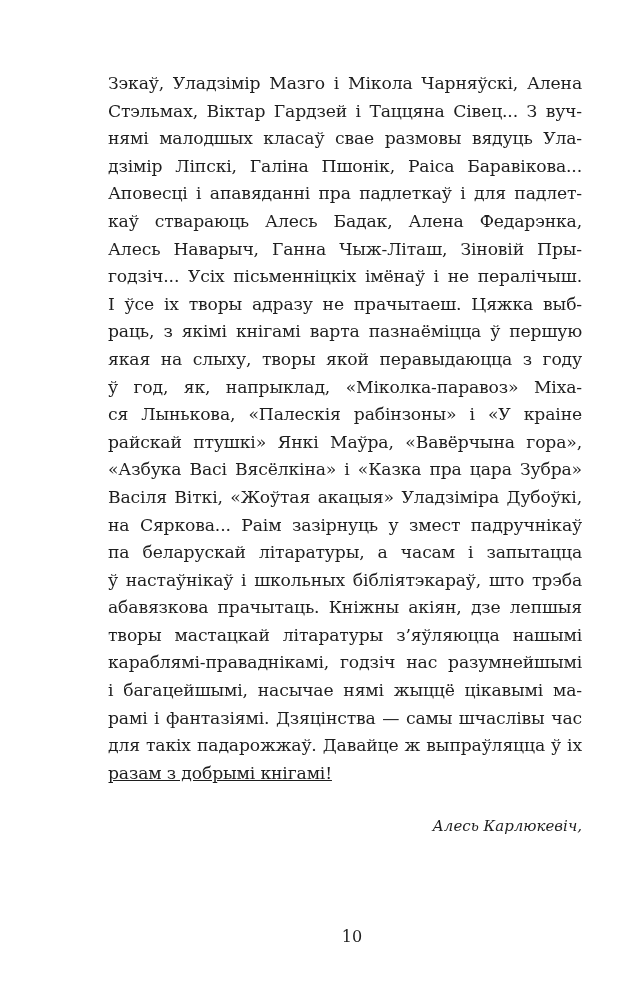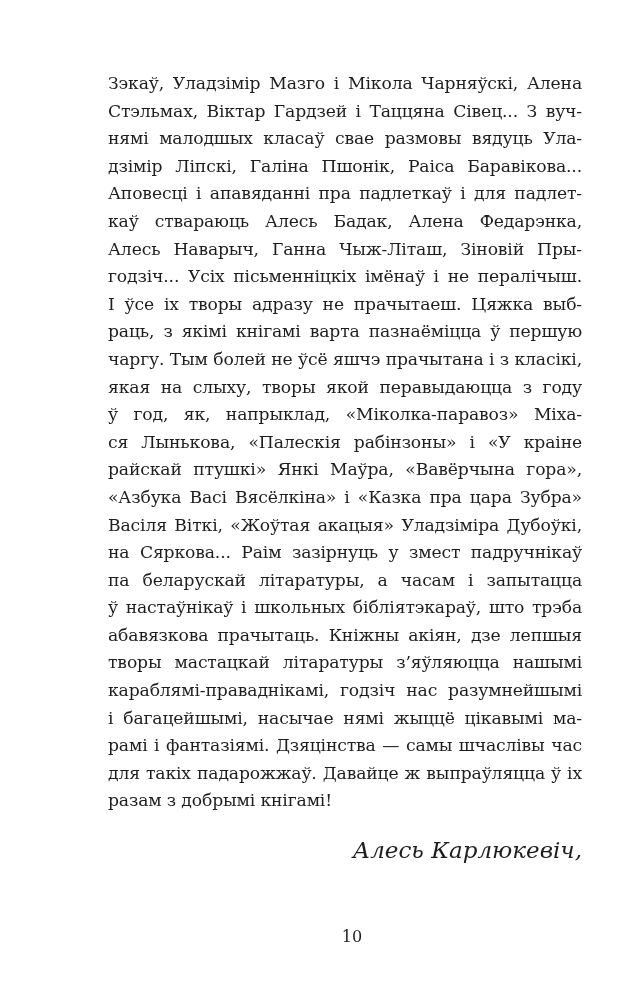--- a/index.html
+++ b/index.html
@@ -20,27 +20,27 @@
   .line {
     display: block;
     height: 27.6px;
     line-height: 27.6px;
     font-size: 17.2px;
     text-align: justify;
     text-align-last: justify;
     white-space: nowrap;
     letter-spacing: -0.15px;
   }
-  .line.last { text-align-last: left; }
+  .line.last { text-align-last: left; text-decoration: underline; }
   .signature {
     position: absolute;
-    right: 58px; top: 836px;
+    right: 58px; top: 812px;
     text-align: right;
     font-style: italic;
-    font-size: 23px;
+    font-size: 15px;
     line-height: 28px;
   }
   .page-number {
     position: absolute;
     left: 0; width: 624px;
     top: 927px;
     text-align: center;
     font-size: 16px;
     padding-left: 24px;
   }
@@ -53,21 +53,20 @@
     <span class="line">Зэкаў, Уладзімір Мазго і Мікола Чарняўскі, Алена</span>
     <span class="line">Стэльмах, Віктар Гардзей і Таццяна Сівец... З вуч-</span>
     <span class="line">нямі малодшых класаў свае размовы вядуць Ула-</span>
     <span class="line">дзімір Ліпскі, Галіна Пшонік, Раіса Баравікова...</span>
     <span class="line">Аповесці і апавяданні пра падлеткаў і для падлет-</span>
     <span class="line">каў ствараюць Алесь Бадак, Алена Федарэнка,</span>
     <span class="line">Алесь Наварыч, Ганна Чыж-Літаш, Зіновій Пры-</span>
     <span class="line">годзіч... Усіх пісьменніцкіх імёнаў і не пералічыш.</span>
     <span class="line">І ўсе іх творы адразу не прачытаеш. Цяжка выб-</span>
     <span class="line">раць, з якімі кнігамі варта пазнаёміцца ў першую</span>
-    <span class="line">чаргу. Тым болей не ўсё яшчэ прачытана і з класікі,</span>
     <span class="line">якая на слыху, творы якой перавыдаюцца з году</span>
     <span class="line">ў год, як, напрыклад, «Міколка-паравоз» Міха-</span>
     <span class="line">ся Лынькова, «Палескія рабінзоны» і «У краіне</span>
     <span class="line">райскай птушкі» Янкі Маўра, «Вавёрчына гора»,</span>
     <span class="line">«Азбука Васі Вясёлкіна» і «Казка пра цара Зубра»</span>
     <span class="line">Васіля Віткі, «Жоўтая акацыя» Уладзіміра Дубоўкі,</span>
     <span class="line">на Сяркова... Раім зазірнуць у змест падручнікаў</span>
     <span class="line">па беларускай літаратуры, а часам і запытацца</span>
     <span class="line">ў настаўнікаў і школьных бібліятэкараў, што трэба</span>
     <span class="line">абавязкова прачытаць. Кніжны акіян, дзе лепшыя</span>

